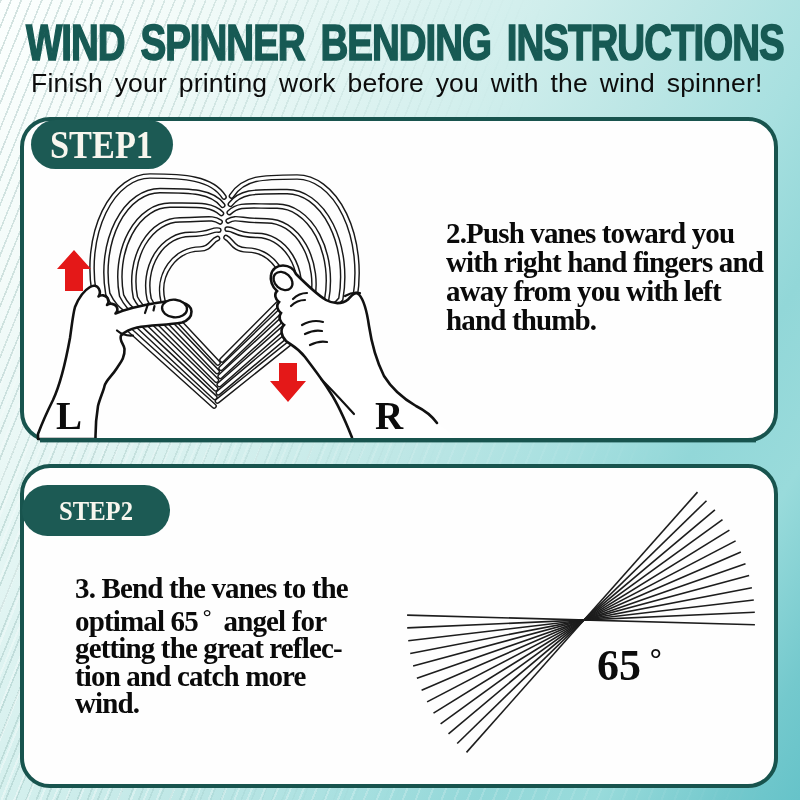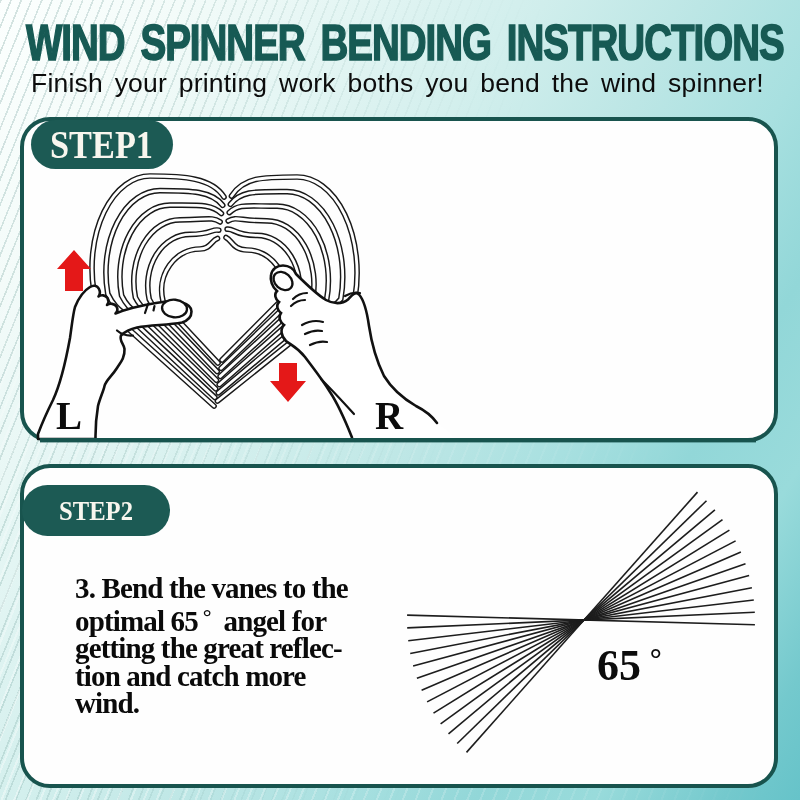--- a/index.html
+++ b/index.html
@@ -44,27 +44,28 @@
   .vo { fill:none; stroke:#191919; stroke-width:5.7; stroke-linecap:round; }
   .vi { fill:none; stroke:#ffffff; stroke-width:2.8; stroke-linecap:round; }
   .hand { fill:#fff; stroke:#111; stroke-width:2.6; stroke-linejoin:round; }
   .crease { fill:none; stroke:#111; stroke-width:2.2; stroke-linecap:round; fill:none; }
   .fan line { stroke:#1d1d1d; stroke-width:1.6; }
 </style></head>
 <body>
 <div class="stripes"></div>
 <div class="stripes2"></div>
 <div class="title">WIND&nbsp;SPINNER&nbsp;BENDING&nbsp;INSTRUCTIONS</div>
-<div class="subtitle">Finish your printing work boths you bend the wind spinner!</div>
+<div class="subtitle">Finish your printing work before you with the wind spinner!</div>
 <div class="card" id="card1"></div>
 <div class="card" id="card2"></div>
 <div class="pill" id="pill1"><span class="pt">STEP1</span></div>
 <div class="pill" id="pill2"><span class="pt">STEP2</span></div>
 <div class="t1">
   <div class="gap"></div>
+  <p>2.Push vanes toward you<br>with right hand fingers and<br>away from you with left<br>hand thumb.</p>
 </div>
 <div class="t2">3. Bend the vanes to the<br>optimal 65 <span style="font-size:22px;vertical-align:7px;">°</span>&nbsp; angel for<br>getting the great reflec-<br>tion and catch more<br>wind.</div>
 <svg class="art" viewBox="0 0 800 800">
   <g>
 <path class="vo" d="M 224.0,197.0 C 212.0,177.7 183.6,176.0 150.0,176.0 A 58.0,92.1 0 0 0 94.0,292.0 C 101.5,308.5 108.2,310.8 118.9,320.4 L 214.0,406.0"></path>
 <path class="vo" d="M 231.5,196.0 C 243.5,177.3 262.2,177.0 297.0,177.0 A 60.0,96.0 0 0 1 355.0,298.0 C 344.2,312.5 331.4,309.7 319.0,319.7 L 217.5,401.0"></path>
 <path class="vo" d="M 222.7,205.3 C 211.9,191.1 191.3,190.6 160.0,190.6 A 54.0,81.9 0 0 0 107.8,293.8 C 114.9,308.8 121.7,310.6 131.4,319.7 L 214.8,397.4"></path>
 <path class="vo" d="M 230.4,204.3 C 241.2,190.7 254.7,191.6 287.0,191.6 A 55.7,85.2 0 0 1 340.8,299.0 C 331.7,311.2 320.4,307.2 310.3,315.7 L 218.4,392.8"></path>
 <path class="vo" d="M 221.4,213.6 C 211.8,204.0 199.1,205.2 170.0,205.2 A 50.1,71.7 0 0 0 121.6,295.6 C 128.2,309.1 134.8,310.8 143.7,319.3 L 215.6,388.8"></path>
 <path class="vo" d="M 229.3,212.6 C 238.9,203.6 247.2,206.2 277.0,206.2 A 51.3,74.4 0 0 1 326.6,300.0 C 319.2,310.0 309.8,305.1 301.9,312.0 L 219.3,384.6"></path>

